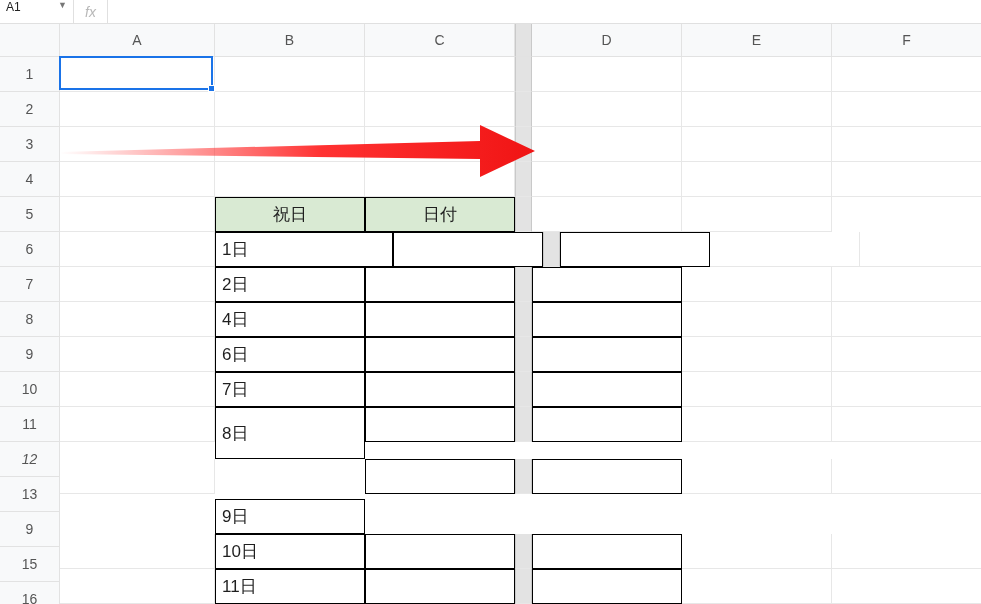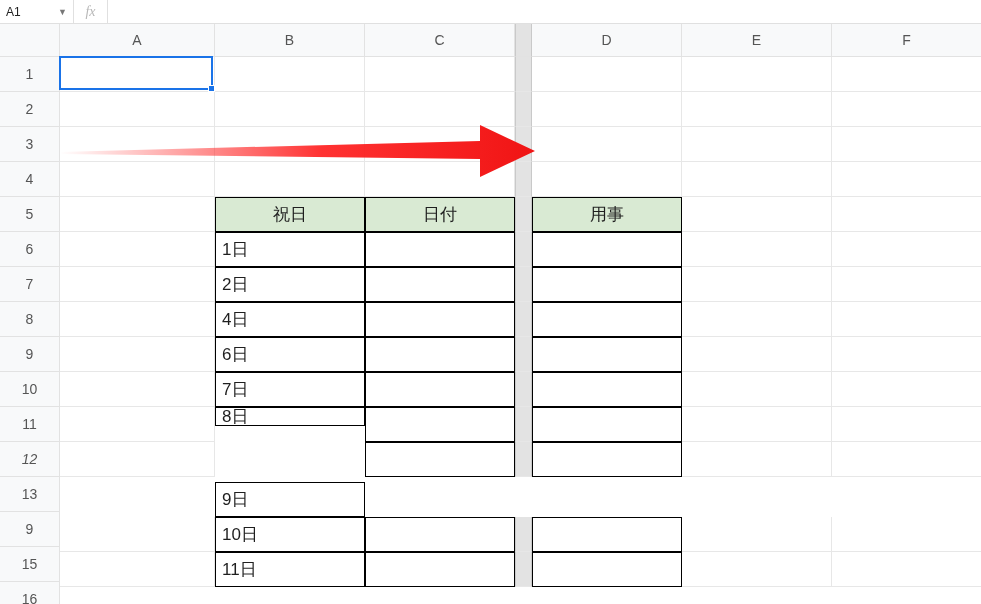--- a/index.html
+++ b/index.html
@@ -12,38 +12,38 @@
     height: 24px;
     border-bottom: 1px solid #e0e0e0;
     background: #fff;
     font-size: 12px;
     color: #444;
   }
   .name-box {
     width: 74px;
     height: 100%;
     display: flex;
-    align-items: center;
+    align-items: flex-start;
     padding-left: 6px;
     border-right: 1px solid #e0e0e0;
     color: #222;
   }
   .name-box-arrow {
     margin-left: auto;
     margin-right: 6px;
     color: #777;
     font-size: 9px;
     pointer-events: none;
   }
   .fx-label {
     width: 34px;
     text-align: center;
     font-style: italic;
     color: #b8b8b8;
-    font-family: Liberation Serif, serif;
+    font-family: Liberation Sans, sans-serif;
     font-size: 14px;
     border-right: 1px solid #e0e0e0;
     height: 100%;
     display: flex;
     align-items: center;
     justify-content: center;
   }
   .formula-input {
     flex: 1;
     height: 100%;
@@ -240,27 +240,26 @@
         <div class="cell gap" style="width: 17px; height: 35px;"></div>
         <div class="cell" style="width: 150px; height: 35px;"></div>
         <div class="cell" style="width: 150px; height: 35px;"></div>
         <div class="cell" style="width: 150px; height: 35px;"></div>
       </div>
       <div class="grid-row">
         <div class="cell" style="width: 155px; height: 35px;"></div>
         <div class="cell header-green" style="width: 150px; height: 35px;">祝日</div>
         <div class="cell header-green" style="width: 150px; height: 35px;">日付</div>
         <div class="cell gap" style="width: 17px; height: 35px;"></div>
-        <div class="cell header-green" style="width: 150px; height: 35px;">用事</div>
-        <div class="cell" style="width: 150px; height: 35px;"></div>
-        <div class="cell" style="width: 150px; height: 35px;"></div>
-      </div>
-      <div class="grid-row">
-        <div class="cell" style="width: 155px; height: 35px;"></div>
-        <div class="cell bordered left-text" style="width: 150px; height: 35px;">1日</div>
+        <div class="cell" style="width: 150px; height: 35px;"></div>
+        <div class="cell" style="width: 150px; height: 35px;"></div>
+      </div>
+      <div class="grid-row">
+        <div class="cell" style="width: 155px; height: 35px;"></div>
+        <div class="cell bordered left-text" style="width: 178px; height: 35px;">1日</div>
         <div class="cell bordered left-text" style="width: 150px; height: 35px;"></div>
         <div class="cell gap" style="width: 17px; height: 35px;"></div>
         <div class="cell bordered left-text" style="width: 150px; height: 35px;"></div>
         <div class="cell" style="width: 150px; height: 35px;"></div>
         <div class="cell" style="width: 150px; height: 35px;"></div>
       </div>
       <div class="grid-row">
         <div class="cell" style="width: 155px; height: 35px;"></div>
         <div class="cell bordered left-text" style="width: 150px; height: 35px;">2日</div>
         <div class="cell bordered left-text" style="width: 150px; height: 35px;"></div>
@@ -291,21 +290,21 @@
         <div class="cell" style="width: 155px; height: 35px;"></div>
         <div class="cell bordered left-text" style="width: 150px; height: 35px;">7日</div>
         <div class="cell bordered left-text" style="width: 150px; height: 35px;"></div>
         <div class="cell gap" style="width: 17px; height: 35px;"></div>
         <div class="cell bordered left-text" style="width: 150px; height: 35px;"></div>
         <div class="cell" style="width: 150px; height: 35px;"></div>
         <div class="cell" style="width: 150px; height: 35px;"></div>
       </div>
       <div class="grid-row">
         <div class="cell" style="width: 155px; height: 35px;"></div>
-        <div class="cell bordered left-text" style="width: 150px; height: 19px;">8日</div>
+        <div class="cell bordered left-text" style="width: 150px; height: 52px;">8日</div>
         <div class="cell bordered left-text" style="width: 150px; height: 35px;"></div>
         <div class="cell gap" style="width: 17px; height: 35px;"></div>
         <div class="cell bordered left-text" style="width: 150px; height: 35px;"></div>
         <div class="cell" style="width: 150px; height: 35px;"></div>
         <div class="cell" style="width: 150px; height: 35px;"></div>
       </div>
       <div class="grid-row">
         <div class="cell" style="width: 155px; height: 35px;"></div>
         <div class="cell bordered left-text" style="width: 150px; height: 35px; margin-top: 40px;">9日</div>
         <div class="cell bordered left-text" style="width: 150px; height: 35px;"></div>

